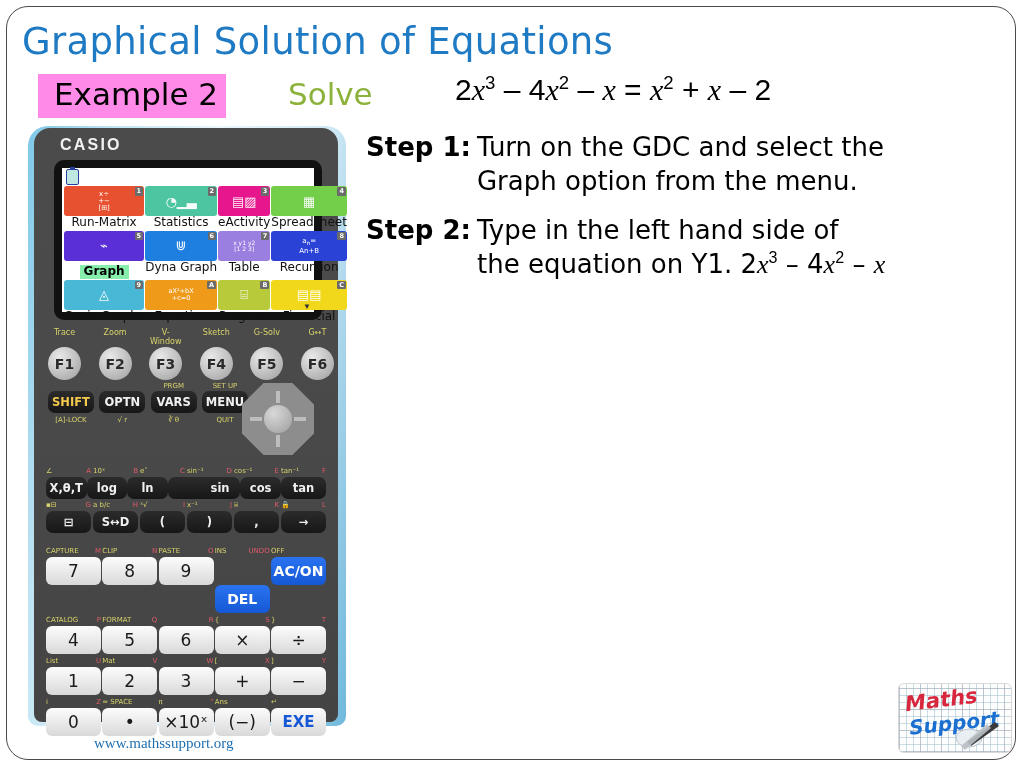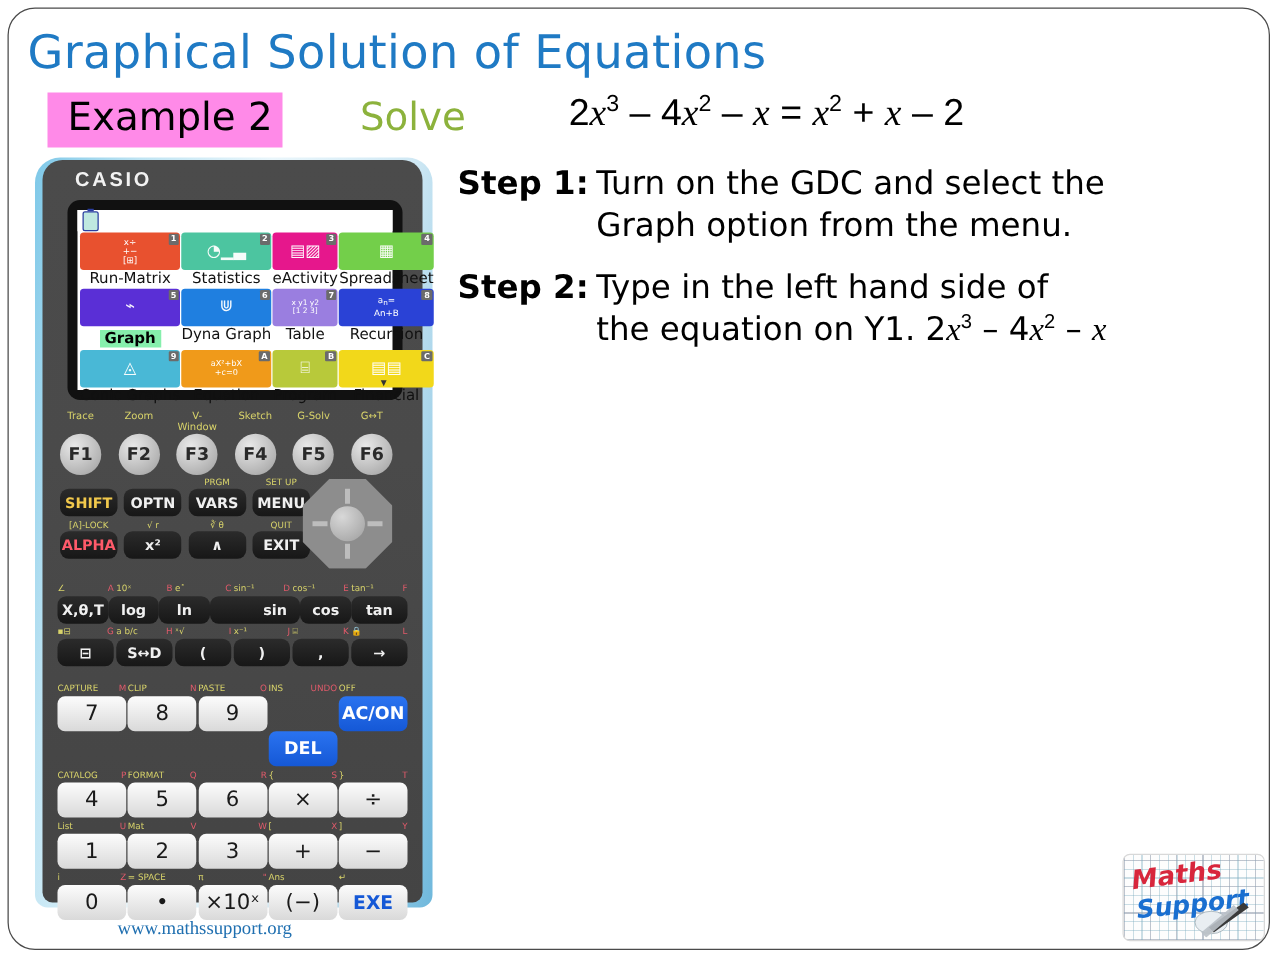--- a/index.html
+++ b/index.html
@@ -231,21 +231,21 @@
       <span class="tile-ico">▤▤</span>
                 <span class="menu-num">C</span>
               </div>
     <div class="menu-label">Financial</div>
             </div>
           </div>
         <div id="scroll-arrow">▼</div>
       </div>
     </div>
 
-    <div class="kb" style="left:14px;top:200px;right:24px;">
+    <div class="kb" style="left:14px;top:200px;right:4px;">
       <div class="krow" id="flabels">
           <div class="flabel">Trace</div>
           <div class="flabel">Zoom</div>
           <div class="flabel">V-Window</div>
           <div class="flabel">Sketch</div>
           <div class="flabel">G-Solv</div>
           <div class="flabel">G↔T</div>
         </div>
       <div class="krow" id="fkeys">
           <div class="fkey">F1</div>
@@ -269,26 +269,20 @@
             <div class="dkey" style="width:46px;color:#f2c94c;">SHIFT</div>
             <div class="dkey" style="width:46px;">OPTN</div>
             <div class="dkey" style="width:46px;">VARS</div>
             <div class="dkey" style="width:46px;text-align:center;">MENU</div>
           </div>
         <div class="krow" id="alpha-top" style="margin-top:4px;">
             <div class="tiny ty" style="width:46px;text-align:center;height:8px">[A]-LOCK</div>
             <div class="tiny ty" style="width:46px;text-align:center;height:8px">√  r</div>
             <div class="tiny ty" style="width:46px;text-align:center;height:8px">∛  θ</div>
             <div class="tiny ty" style="width:46px;text-align:center;height:8px">QUIT</div>
-          </div>
-        <div class="krow" id="alpha-row">
-            <div class="dkey" style="width:46px;color:#ff5a6a;">ALPHA</div>
-            <div class="dkey" style="width:46px;">x²</div>
-            <div class="dkey" style="width:46px;">∧</div>
-            <div class="dkey" style="width:46px;">EXIT</div>
           </div>
       </div>
       <div id="dpad">
         <div id="dpad-outer"></div>
         <div id="dpad-inner"></div>
         <div class="dar" style="left:34px;top:8px;width:4px;height:12px;"></div>
         <div class="dar" style="left:34px;bottom:8px;width:4px;height:12px;"></div>
         <div class="dar" style="left:8px;top:34px;width:12px;height:4px;"></div>
         <div class="dar" style="right:8px;top:34px;width:12px;height:4px;"></div>
       </div>

